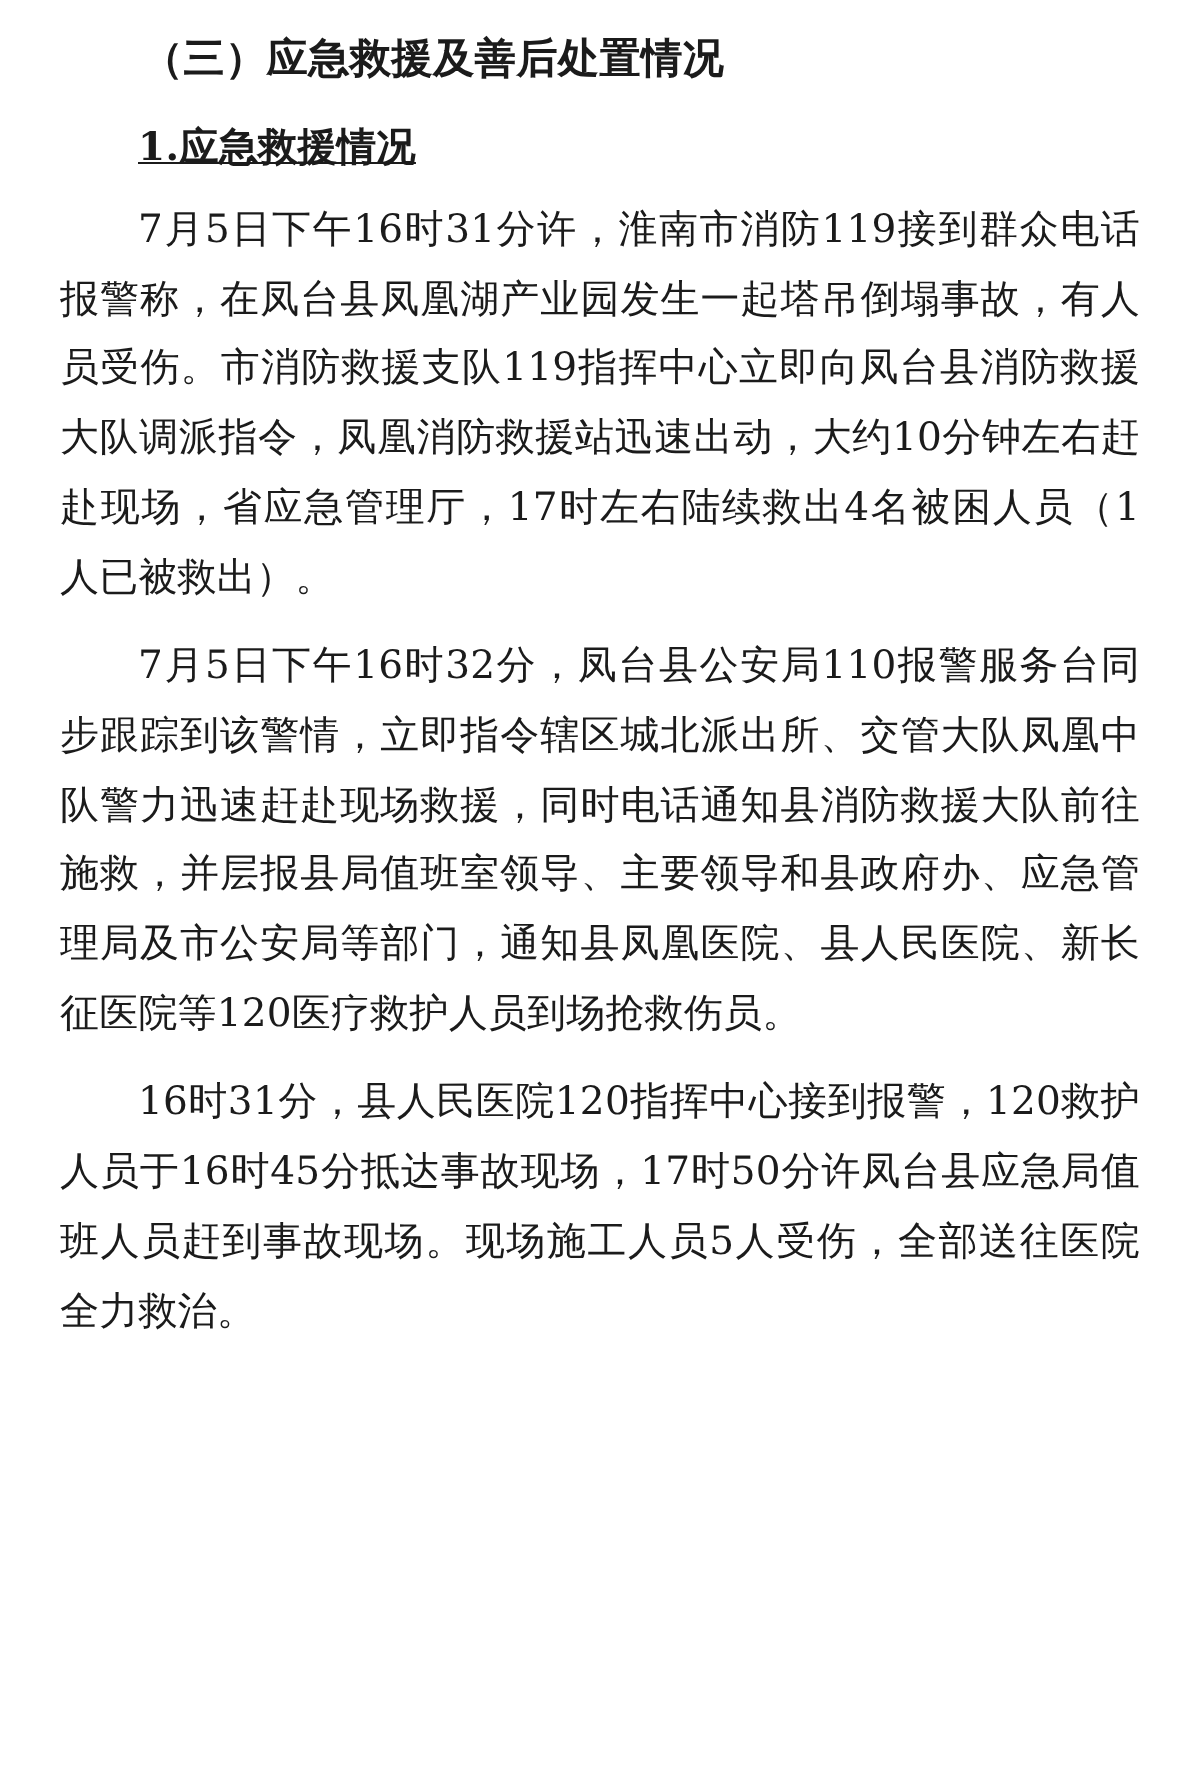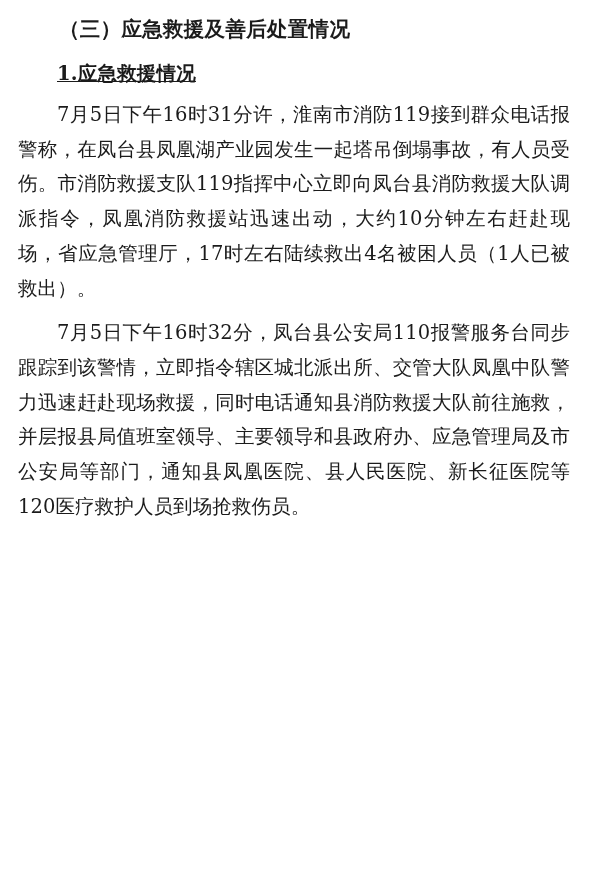--- a/index.html
+++ b/index.html
@@ -11,21 +11,21 @@
     height: 884px;
     background: #ffffff;
     font-family: "DejaVu Serif", "Liberation Serif", serif;
     color: #1b1b1b;
     overflow: hidden;
   }
   .page {
     width: 600px;
     height: 884px;
     box-sizing: border-box;
-    padding: 14px 30px 0 18px;
+    padding: 14px 30px 0 30px;
     position: relative;
   }
   .doc-heading {
     font-size: 20.5px;
     line-height: 1.5;
     font-weight: 700;
     letter-spacing: 0.3px;
     margin: 0 0 14px 0;
     text-indent: 2em;
   }
@@ -57,15 +57,16 @@
 <div class="page">
 
   <h1 class="doc-heading">（三）应急救援及善后处置情况</h1>
 
   <h2 class="subheading">1.应急救援情况</h2>
 
   <p class="para">7月5日下午16时31分许，淮南市消防119接到群众电话报警称，在凤台县凤凰湖产业园发生一起塔吊倒塌事故，有人员受伤。市消防救援支队119指挥中心立即向凤台县消防救援大队调派指令，凤凰消防救援站迅速出动，大约10分钟左右赶赴现场，省应急管理厅，17时左右陆续救出4名被困人员（1人已被救出）。</p>
 
   <p class="para">7月5日下午16时32分，凤台县公安局110报警服务台同步跟踪到该警情，立即指令辖区城北派出所、交管大队凤凰中队警力迅速赶赴现场救援，同时电话通知县消防救援大队前往施救，并层报县局值班室领导、主要领导和县政府办、应急管理局及市公安局等部门，通知县凤凰医院、县人民医院、新长征医院等120医疗救护人员到场抢救伤员。</p>
 
+  <p class="para">16时31分，县人民医院120指挥中心接到报警，120救护人员于16时45分抵达事故现场，17时50分许凤台县应急局值班人员赶到事故现场。现场施工人员5人受伤，全部送往医院全力救治。</p>
 
 
 </div>
 
 </body></html>

